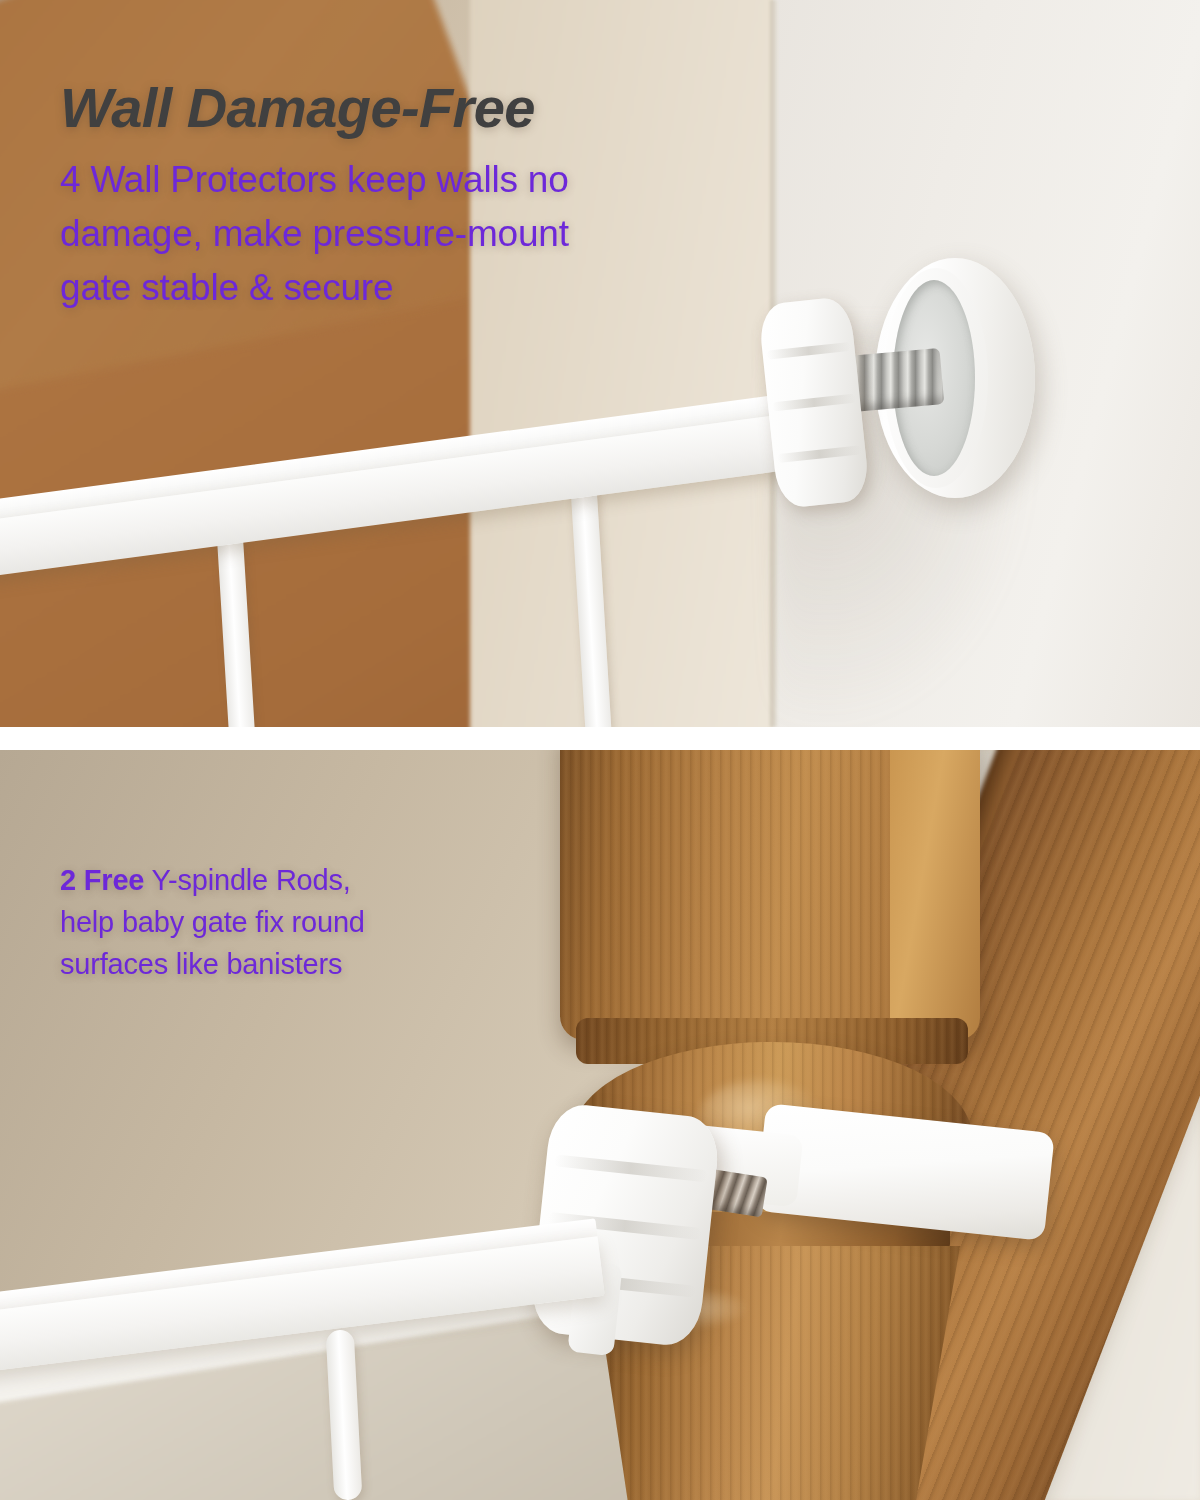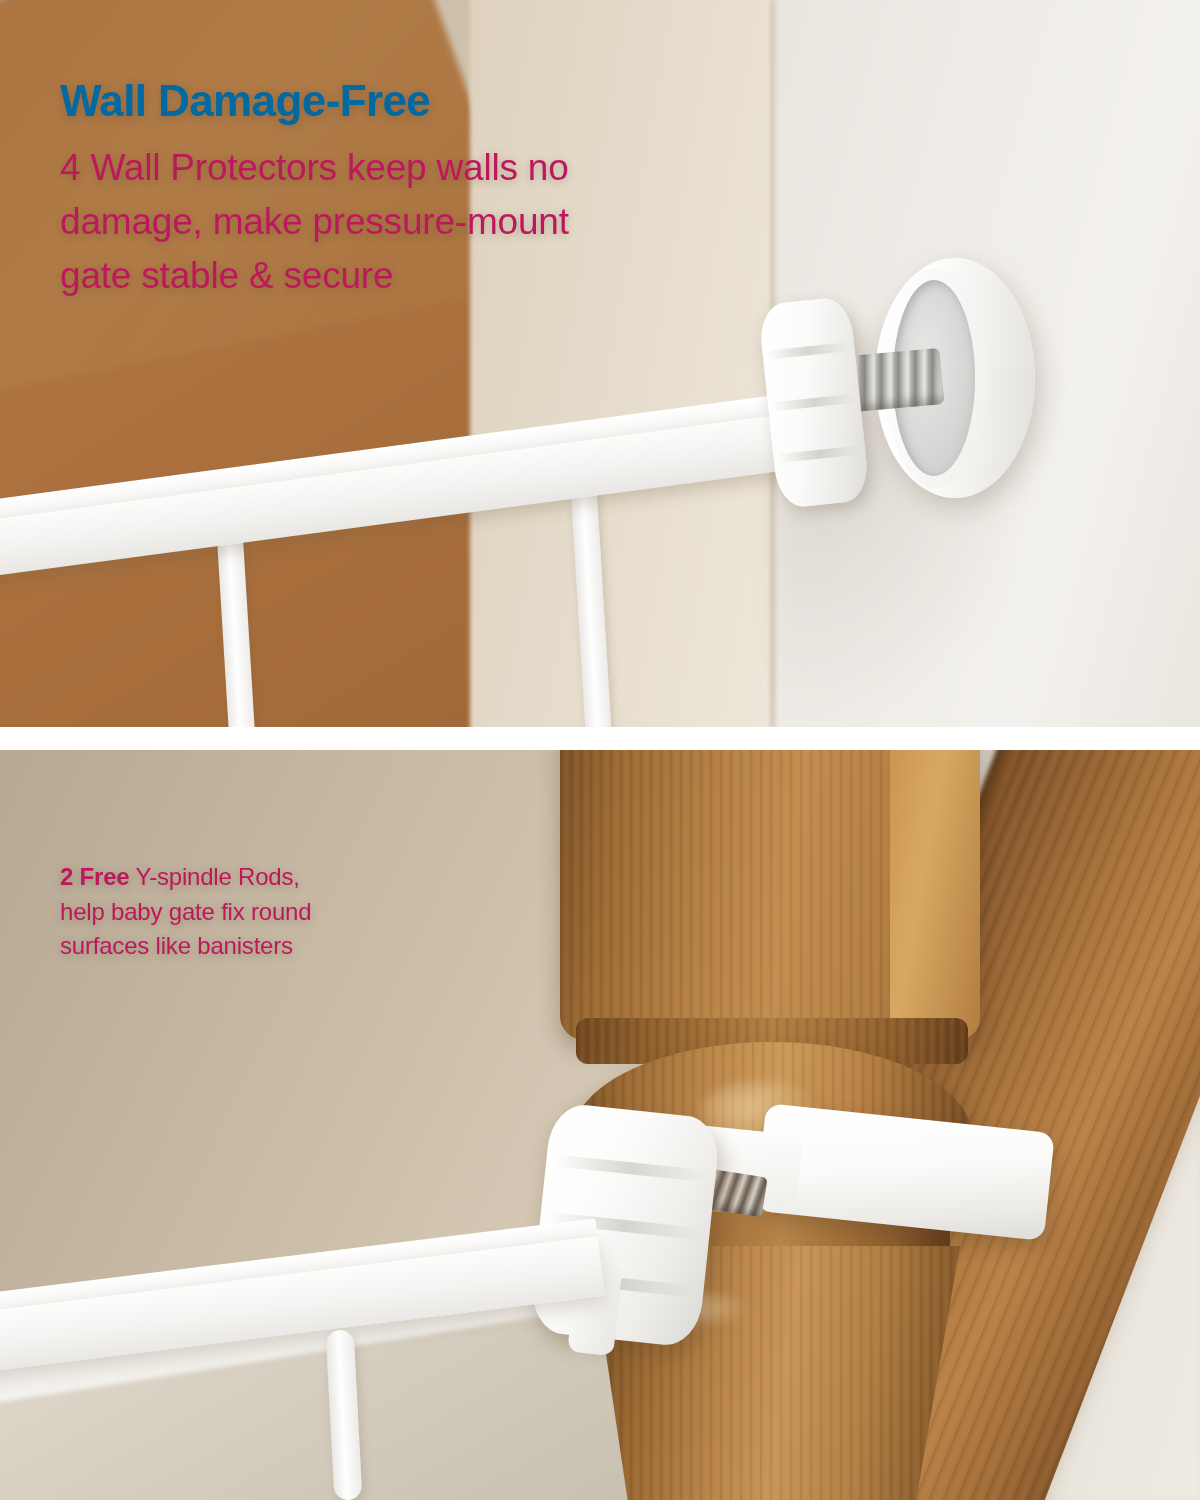--- a/index.html
+++ b/index.html
@@ -284,40 +284,41 @@
     border-radius:12px;
     transform:rotate(6deg);
   }
 
   
   .text-block { position:absolute; z-index:40; }
   .tb-top    { left:60px; top:78px;  width:720px; }
   .tb-bottom { left:60px; top:838px; width:600px; }
 
   .headline {
-    font-size:44px;
+    font-size:56px;
     font-weight:bold;
-    color:#0369a1;
+    color:#404040;
     line-height:1.06;
     letter-spacing:-0.6px;
     text-shadow:0 2px 10px rgba(90,70,50,0.35);
     white-space:pre-line;
+    font-style:italic;
   }
   .subtext {
     margin-top:16px;
     font-size:37px;
     font-weight:normal;
-    color:#be185d;
+    color:#6d28d9;
     line-height:1.46;
     letter-spacing:-0.2px;
     text-shadow:0 2px 9px rgba(90,70,50,0.33);
     white-space:pre-line;
   }
   .tb-bottom .headline { line-height:1.16; }
-  .tb-bottom .subtext  { margin-top:22px; font-size:24px; line-height:1.44; }
+  .tb-bottom .subtext  { margin-top:22px; font-size:29px; line-height:1.44; }
   .bold-lead { font-weight:bold; }
 </style>
 </head>
 <body>
 
 <div class="page">
 
   <div class="panel panel-top">
 
     <div class="t-wall-left"></div>

